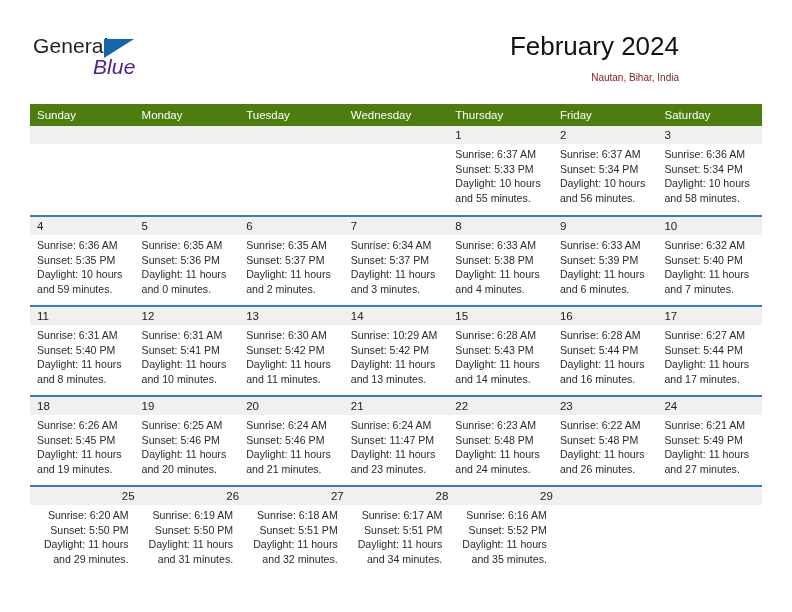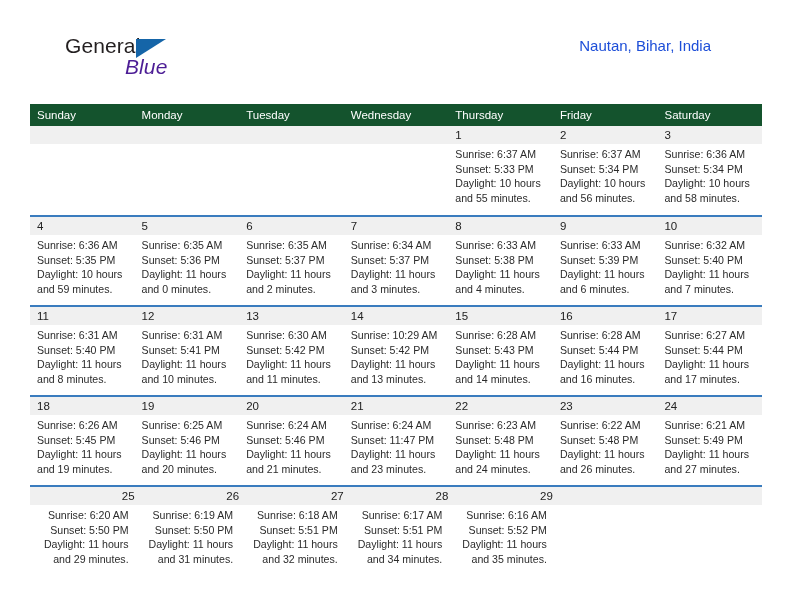--- a/index.html
+++ b/index.html
@@ -21,21 +21,20 @@
     box-sizing: border-box;
   }
 
   
   .header {
     position: absolute;
     left: 0;
     top: 0;
     width: 712px;
     height: 104px;
-    margin-left: 32px;
   }
   .brand {
     position: absolute;
     left: 33px;
     top: 34px;
     width: 220px;
     height: 52px;
   }
   .brand-general {
     position: absolute;
@@ -71,37 +70,37 @@
     top: 30px;
     text-align: right;
   }
   .cal-title {
     font-size: 26px;
     color: #121212;
     line-height: 32px;
     white-space: nowrap;
   }
   .cal-subtitle {
-    font-size: 15px;
-    color: #1d4ed8;
+    font-size: 10px;
+    color: #7f1d1d;
     line-height: 20px;
     margin-top: 6px;
     white-space: nowrap;
   }
 
   
   .calendar {
     position: absolute;
     left: 30px;
     top: 104px;
     width: 732px;
   }
   .weekday-row {
     display: flex;
-    background: #14532d;
+    background: #4d7c0f;
     height: 22px;
   }
   .weekday {
     flex: 1 1 0;
     color: #ffffff;
     font-size: 11.5px;
     line-height: 22px;
     padding-left: 7px;
     box-sizing: border-box;
     white-space: nowrap;
@@ -157,20 +156,21 @@
 
   <div class="header">
 
     <div class="brand">
       <span class="brand-general">General</span>
       <span class="brand-triangle"></span>
       <span class="brand-blue">Blue</span>
     </div>
 
     <div class="title-block">
+      <div class="cal-title">February 2024</div>
       <div class="cal-subtitle">Nautan, Bihar, India</div>
     </div>
 
   </div>
 
   <div class="calendar">
     <div class="weekday-row">
         <div class="weekday">Sunday</div>
         <div class="weekday">Monday</div>
         <div class="weekday">Tuesday</div>

